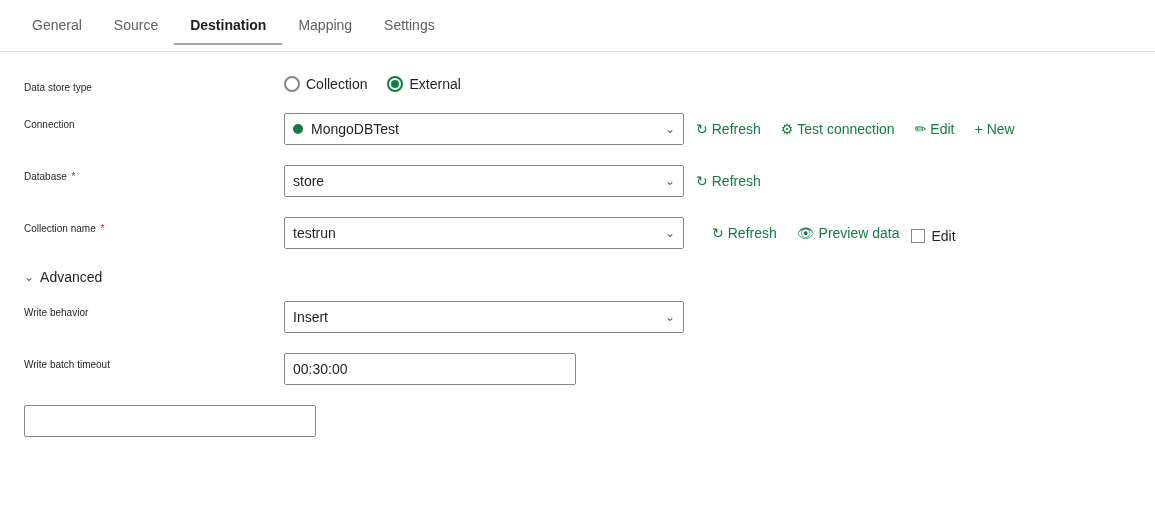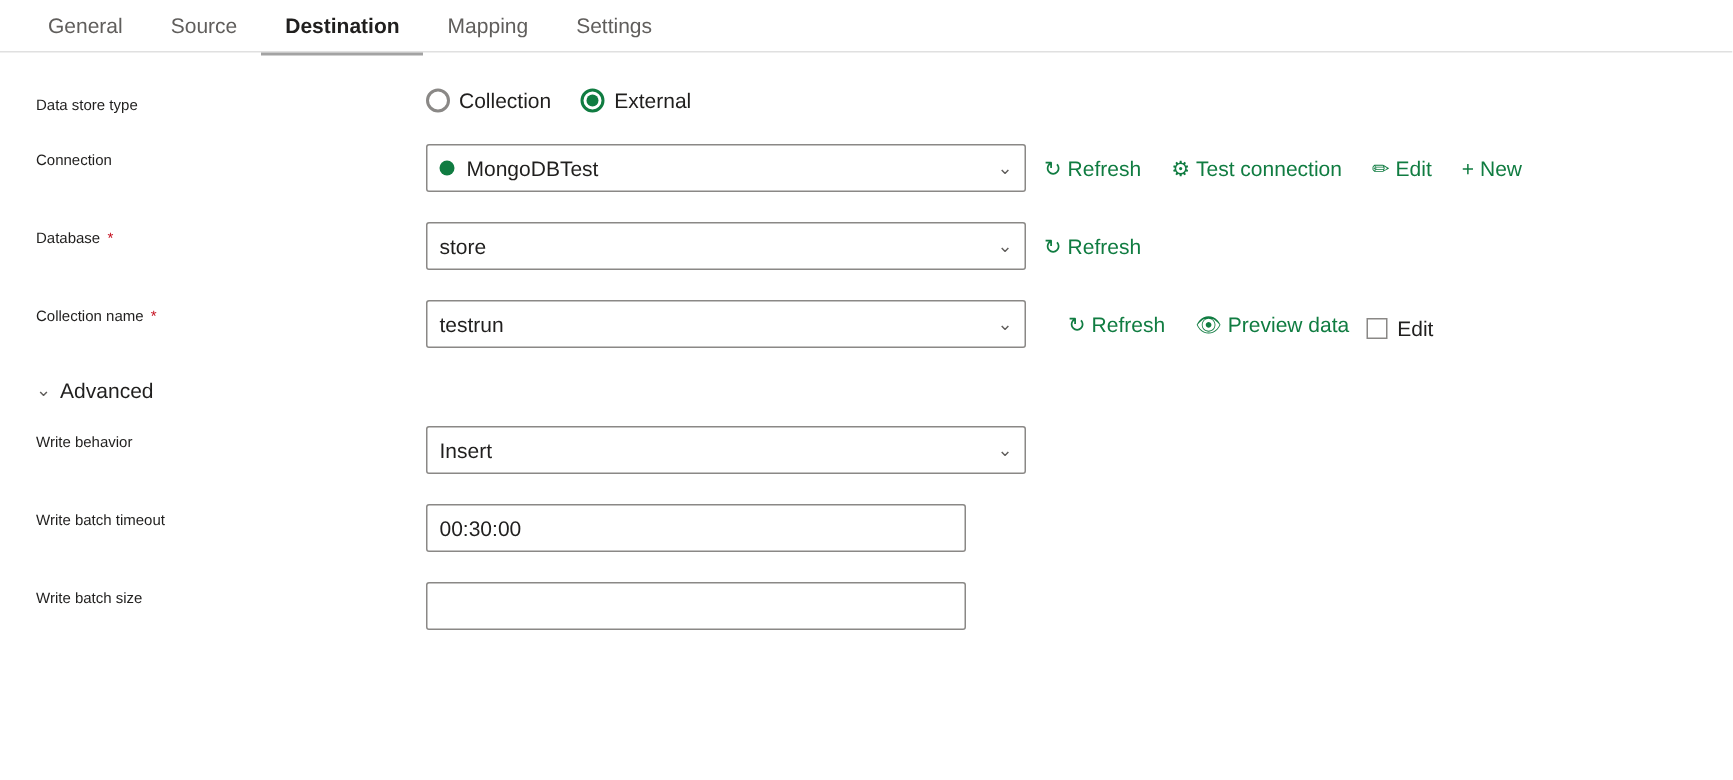--- a/index.html
+++ b/index.html
@@ -11,21 +11,21 @@
       width: 1155px;
       min-height: 520px;
     }
 
     
     .tabs {
       display: flex;
       align-items: center;
       border-bottom: 1px solid #e0e0e0;
       padding: 0 16px;
-      height: 35px;
+      height: 52px;
     }
     .tab {
       padding: 10px 16px;
       cursor: pointer;
       font-size: 14px;
       color: #605e5c;
       position: relative;
       white-space: nowrap;
       border-bottom: 2px solid transparent;
       margin-bottom: -1px;
@@ -197,21 +197,21 @@
       font-weight: 400;
       margin-bottom: 16px;
     }
     .chevron-down {
       font-size: 12px;
       color: #605e5c;
     }
 
     
     .text-input {
-      width: 360px;
+      width: 292px;
       height: 32px;
       border: 1px solid #8a8886;
       border-radius: 2px;
       padding: 0 8px;
       font-size: 14px;
       color: #201f1e;
       font-family: "Segoe UI", Arial, sans-serif;
       outline: none;
     }
   </style>
@@ -336,20 +336,19 @@
     </div>
 
     <div class="form-row">
       <div class="form-label">Write batch timeout</div>
       <div class="form-control">
         <input type="text" class="text-input" value="00:30:00" style="">
       </div>
     </div>
 
     <div class="form-row">
-      <div class="form-label">Write batch size</div>
       <div class="form-control">
         <input type="text" class="text-input" style="">
       </div>
     </div>
 
   </div>
 </div>
 
 </body></html>

